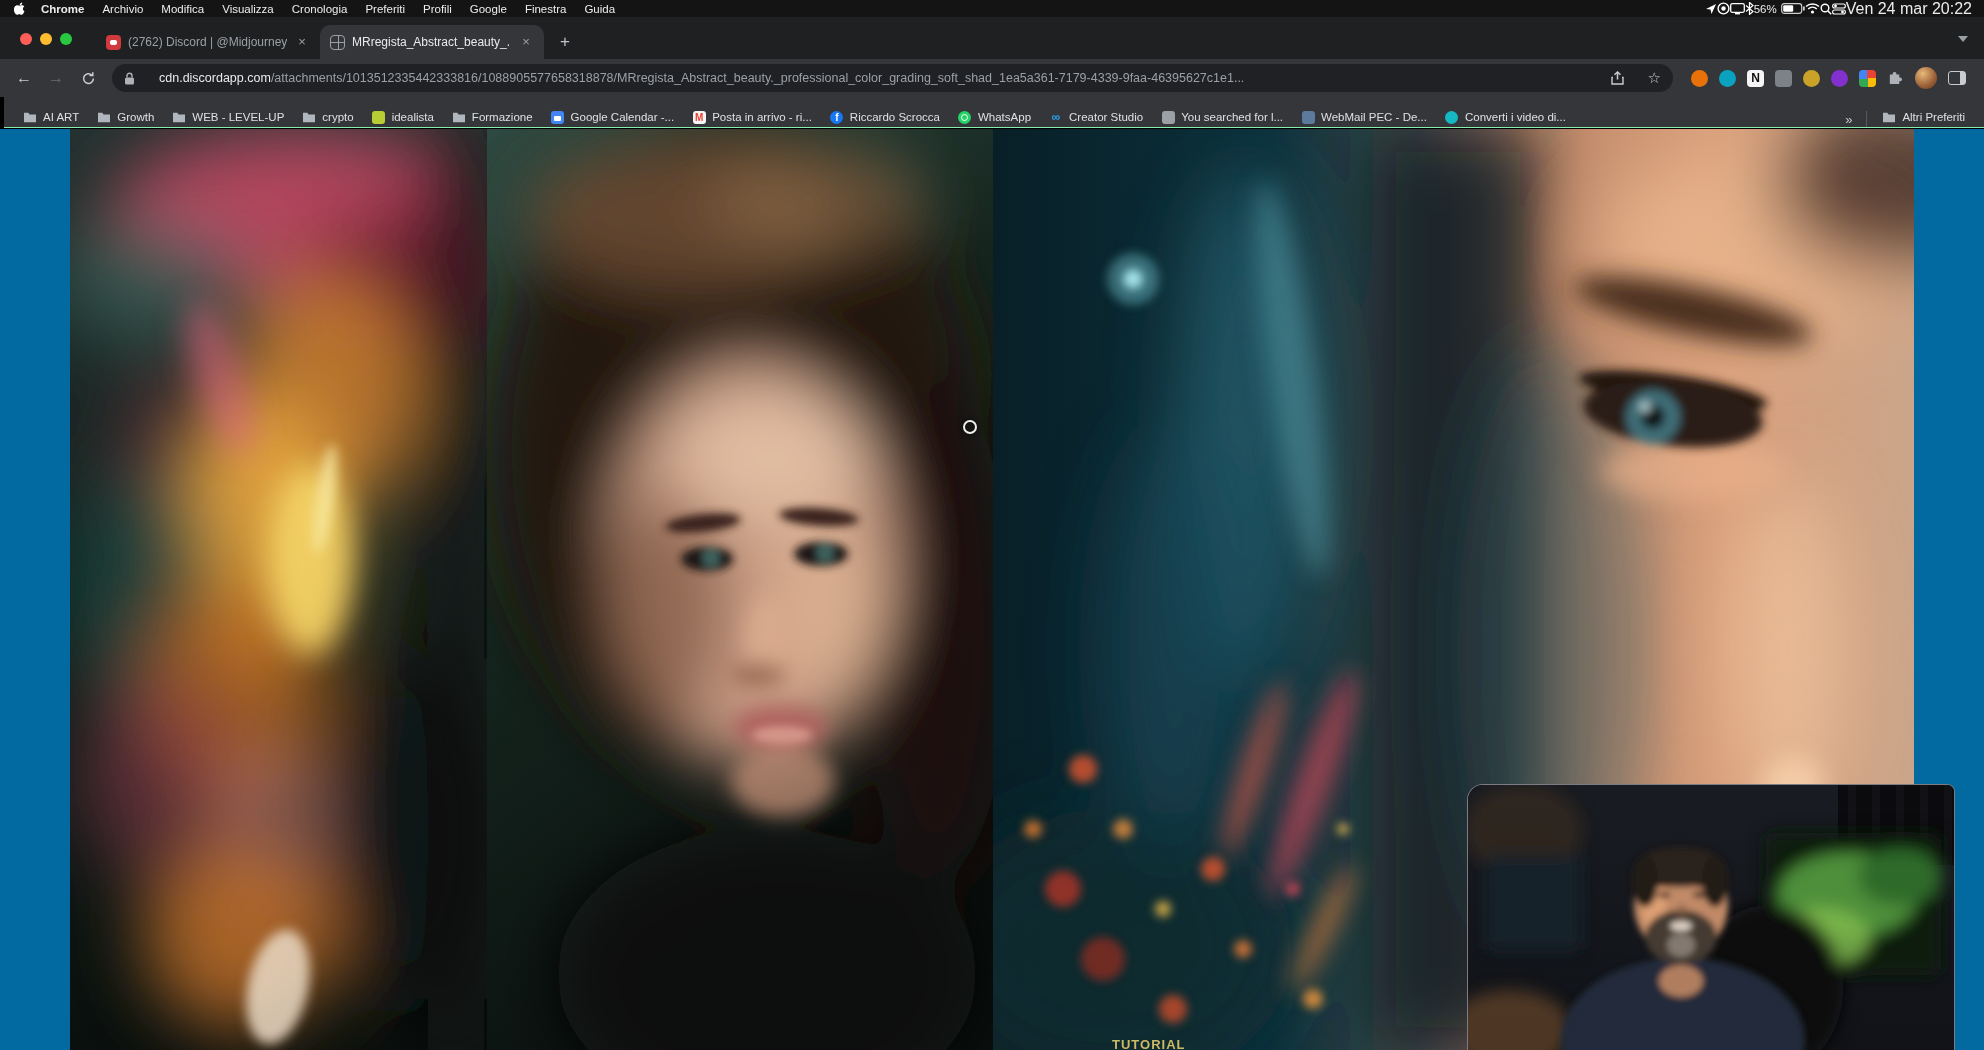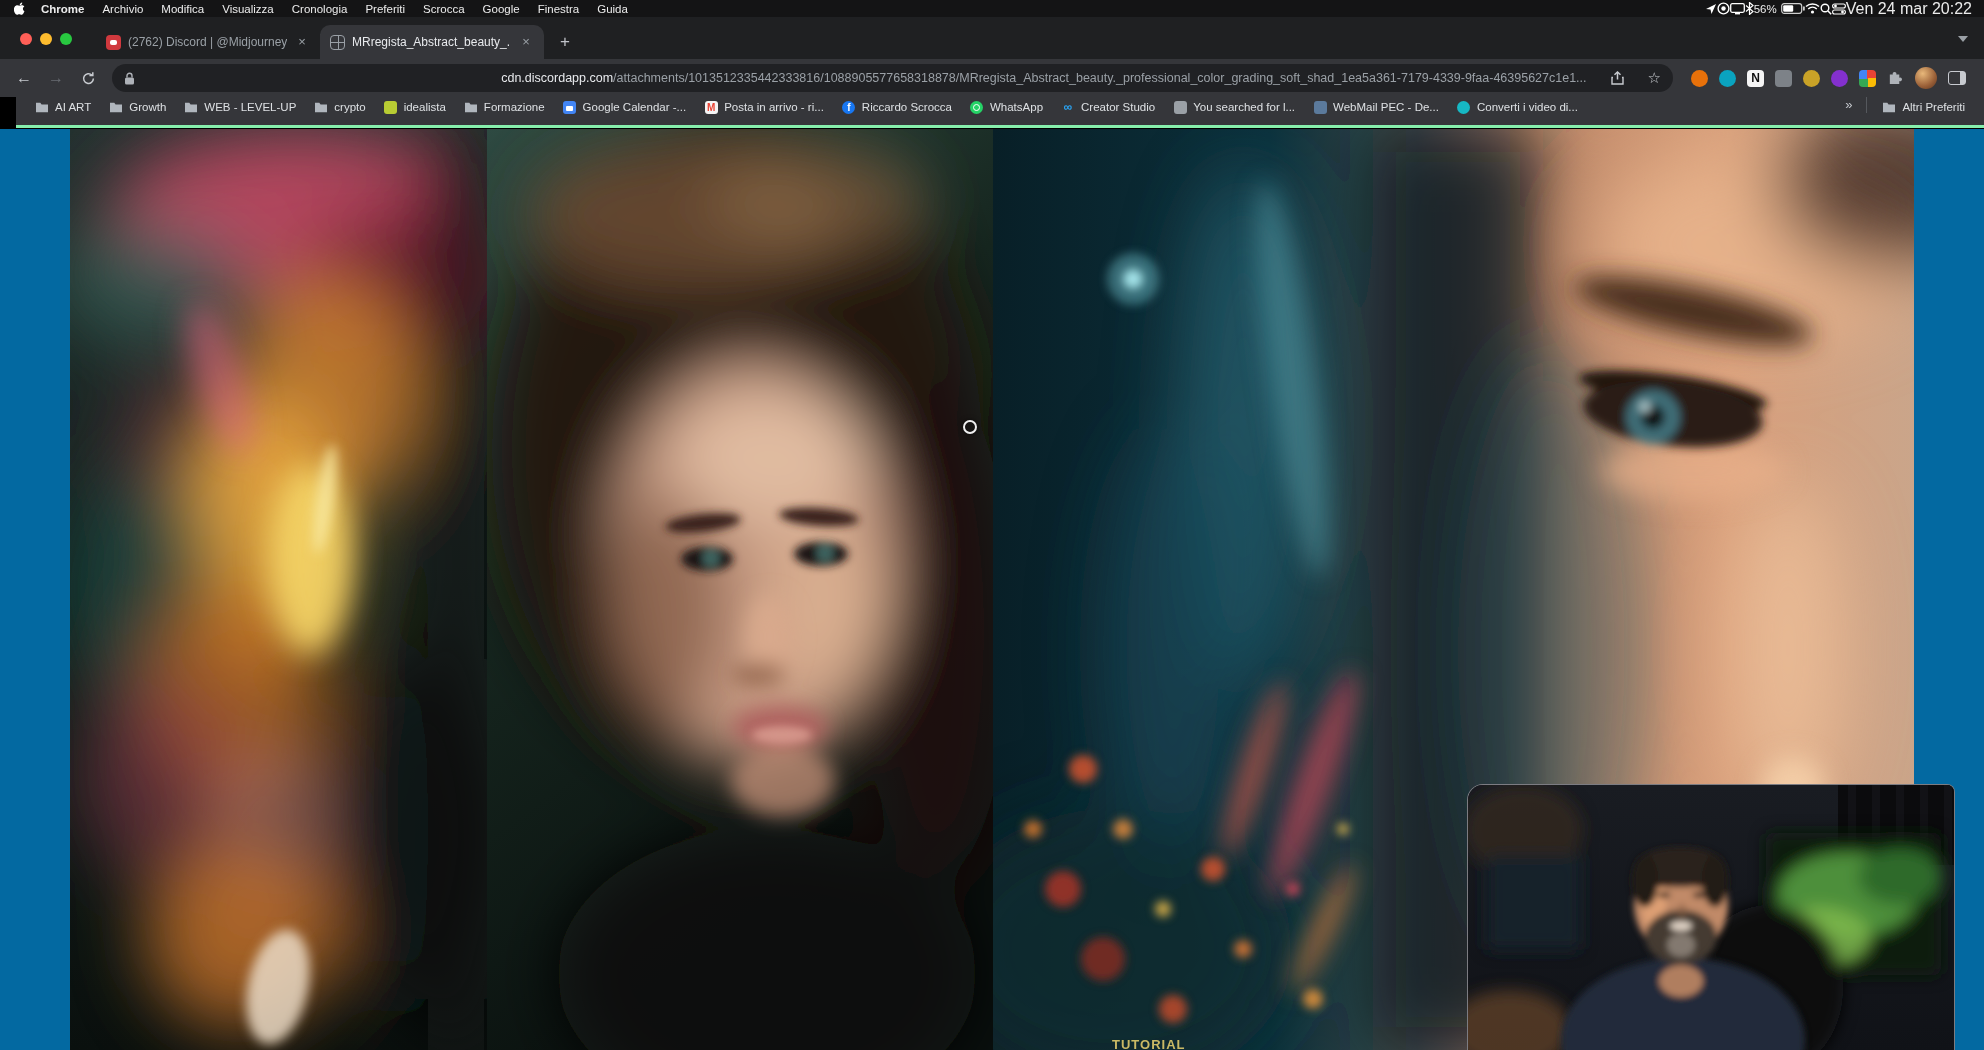--- a/index.html
+++ b/index.html
@@ -39,43 +39,43 @@
   .strip-chevron { position:absolute; right:16px; top:19px; width:0; height:0;
                    border-left:5px solid transparent; border-right:5px solid transparent; border-top:6px solid #9aa0a6; }
 
   
   .navbar { position:absolute; top:59px; left:0; right:0; height:38px; background:#35363a;
             display:flex; align-items:center; padding:0 10px; gap:4px; z-index:40; }
   .navbtn { width:28px; height:28px; flex:none; display:flex; align-items:center; justify-content:center;
             color:#c8cbd0; font-size:16px; border-radius:50%; }
   .navbtn.disabled { color:#696d73; }
   .omnibox { flex:1; min-width:0; height:28px; background:#202124; border-radius:14px;
-             display:flex; align-items:center; padding:0 12px; gap:24px; margin:0 6px;text-align:right; }
+             display:flex; align-items:center; padding:0 12px; gap:24px; margin:0 6px; }
   .url { flex:1; min-width:0; white-space:nowrap; overflow:hidden; font-size:12.5px; color:#9aa0a6; }
   .url .domain { color:#e8eaed; }
   .omni-ic { flex:none; display:flex; align-items:center; }
   .star { color:#c8cbd0; font-size:15px; }
   .ext-row { display:flex; align-items:center; gap:11px; padding:0 8px; flex:none; }
   .ext { width:17px; height:17px; border-radius:50%; flex:none; }
   .ext.sq { border-radius:4px; }
   .ext-orange { background:#e8710a; }
   .ext-teal { background:#0aa3bf; }
   .ext-notion { background:#f5f5f5; color:#111; font-size:12px; font-weight:bold; text-align:center; line-height:17px; }
   .ext-printer { background:#7d8288; }
   .ext-key { background:#c9a227; }
   .ext-purple { background:#8430ce; }
   .ext-grid { background:conic-gradient(#ea4335 0 25%, #fbbc05 0 50%, #34a853 0 75%, #4285f4 0); border-radius:4px; }
   .ext-puzzle { color:#aeb2b8; }
   .avatar { width:22px; height:22px; border-radius:50%; background:radial-gradient(circle at 35% 30%, #e8b87a, #9a6038 60%, #5a3420); flex:none; }
   .sidepanel { width:18px; height:14px; border:1.6px solid #c8cbd0; border-radius:3px; position:relative; flex:none; }
   .sidepanel::after { content:""; position:absolute; right:0; top:0; bottom:0; width:5px; background:#c8cbd0; }
 
   
-  .bookmarksbar { position:absolute; top:97px; left:16px; right:0; height:31px; background:#35363a;
-                  border-bottom:3px solid #86efac; display:flex; align-items:flex-start; padding:0 10px;
+  .bookmarksbar { position:absolute; top:97px; left:4px; right:0; height:31px; background:#35363a;
+                  border-bottom:1px solid #86efac; display:flex; align-items:flex-end; padding:0 10px;
                   font-size:11.5px; color:#dde0e3; z-index:40; }
   .bm { display:flex; align-items:center; gap:6px; padding:3px 9px; border-radius:6px; white-space:nowrap; }
   .bmi { width:14px; height:14px; flex:none; display:flex; align-items:center; justify-content:center; }
   .bmi svg { display:block; }
   .ic-sq { width:13px; height:13px; border-radius:3px; }
   .ic-circ { width:13px; height:13px; border-radius:50%; }
   .ic-idealista { background:#b8cc33; }
   .ic-cal { background:#4285f4; position:relative; }
   .ic-cal::after { content:""; position:absolute; left:3px; top:5px; right:3px; bottom:3px; background:#fff; border-radius:1px; }
   .ic-gmail { background:#f5f5f5; color:#ea4335; font-weight:bold; font-size:10px; line-height:13px; text-align:center; }
@@ -117,21 +117,21 @@
         <path d="M8.4 0.6c.1.8-.2 1.6-.7 2.2-.5.6-1.3 1-2 1-.1-.8.3-1.6.7-2.1C6.9 1.1 7.8.7 8.4.6z" fill="#fff"></path>
         <path d="M10.8 10c-.3.8-.5 1.1-.9 1.8-.6.9-1.4 2-2.4 2-.9 0-1.1-.6-2.3-.6-1.2 0-1.5.6-2.4.6-1 0-1.7-1-2.3-1.9C-.9 9.6-1 6.6.3 5 1 4 2.1 3.4 3.1 3.4c1 0 1.7.6 2.5.6.8 0 1.3-.6 2.5-.6.9 0 1.9.5 2.6 1.4-2.3 1.2-1.9 4.4.1 5.2z" fill="#fff"></path>
       </svg>
   </span>
   <span class="mitem app-name">Chrome</span>
   <span class="mitem">Archivio</span>
   <span class="mitem">Modifica</span>
   <span class="mitem">Visualizza</span>
   <span class="mitem">Cronologia</span>
   <span class="mitem">Preferiti</span>
-  <span class="mitem">Scrocca</span>
+  <span class="mitem">Profili</span>
   <span class="mitem">Google</span>
   <span class="mitem">Finestra</span>
   <span class="mitem">Guida</span>
 
   <span class="menu-right">
     <span>
         <svg width="12" height="12" viewBox="0 0 12 12">
           <path d="M1 6 L11 1 L6.5 11 L5.5 6.6 Z" fill="#fff"></path>
         </svg>
       </span>

